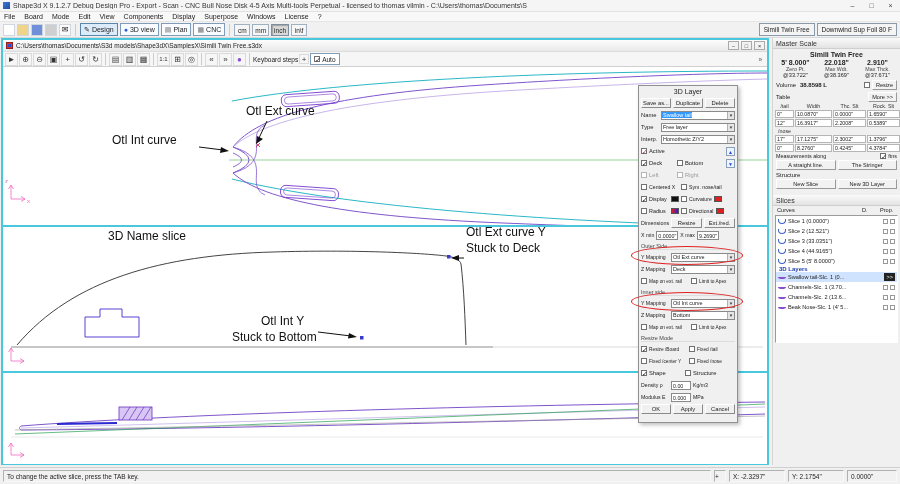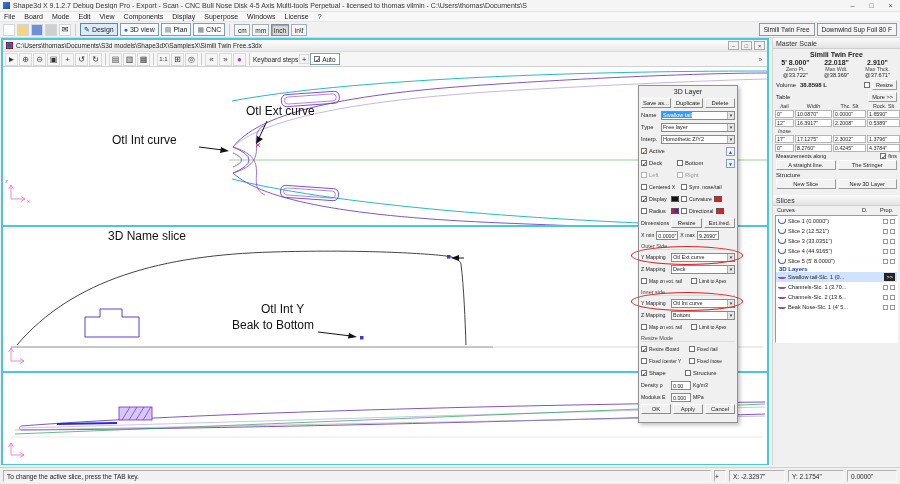--- a/index.html
+++ b/index.html
@@ -288,23 +288,27 @@
       <g stroke="#f06ac0" fill="none" stroke-width="0.8">
         <path d="M8,82 v-12 M8,70 l-2.5,4 M8,70 l2.5,4"></path>
         <path d="M8,82 h13 M21,82 l-4,-2.5 M21,82 l-4,2.5"></path>
       </g>
     </svg>
   </div>
 
   <div class="annot" style="left:109px;top:93px;">Otl Int curve</div>
   <div class="annot" style="left:243px;top:64px;">Otl Ext curve</div>
   <div class="annot" style="left:105px;top:189px;">3D Name slice</div>
-  <div class="annot" style="left:229px;top:262px;">
+  <div class="annot" style="left:463px;top:185px;">
+    <div>Otl Ext curve Y</div>
+    <div style="margin-top:2px;">Stuck to Deck</div>
+  </div>
+  <div class="annot" style="left:229px;top:274px;">
     <div style="text-indent:29px;">Otl Int Y</div>
-    <div style="margin-top:2px;">Beak to Bottom</div>
+    <div style="margin-top:2px;">Stuck to Bottom</div>
   </div>
 </div>
 
 <div class="abs dlg">
   <div class="dlg-title">3D Layer</div>
 
   <div class="dr">
     <span class="dbtn">Save as...</span>
     <span class="dbtn">Duplicate</span>
     <span class="dbtn">Delete</span>

